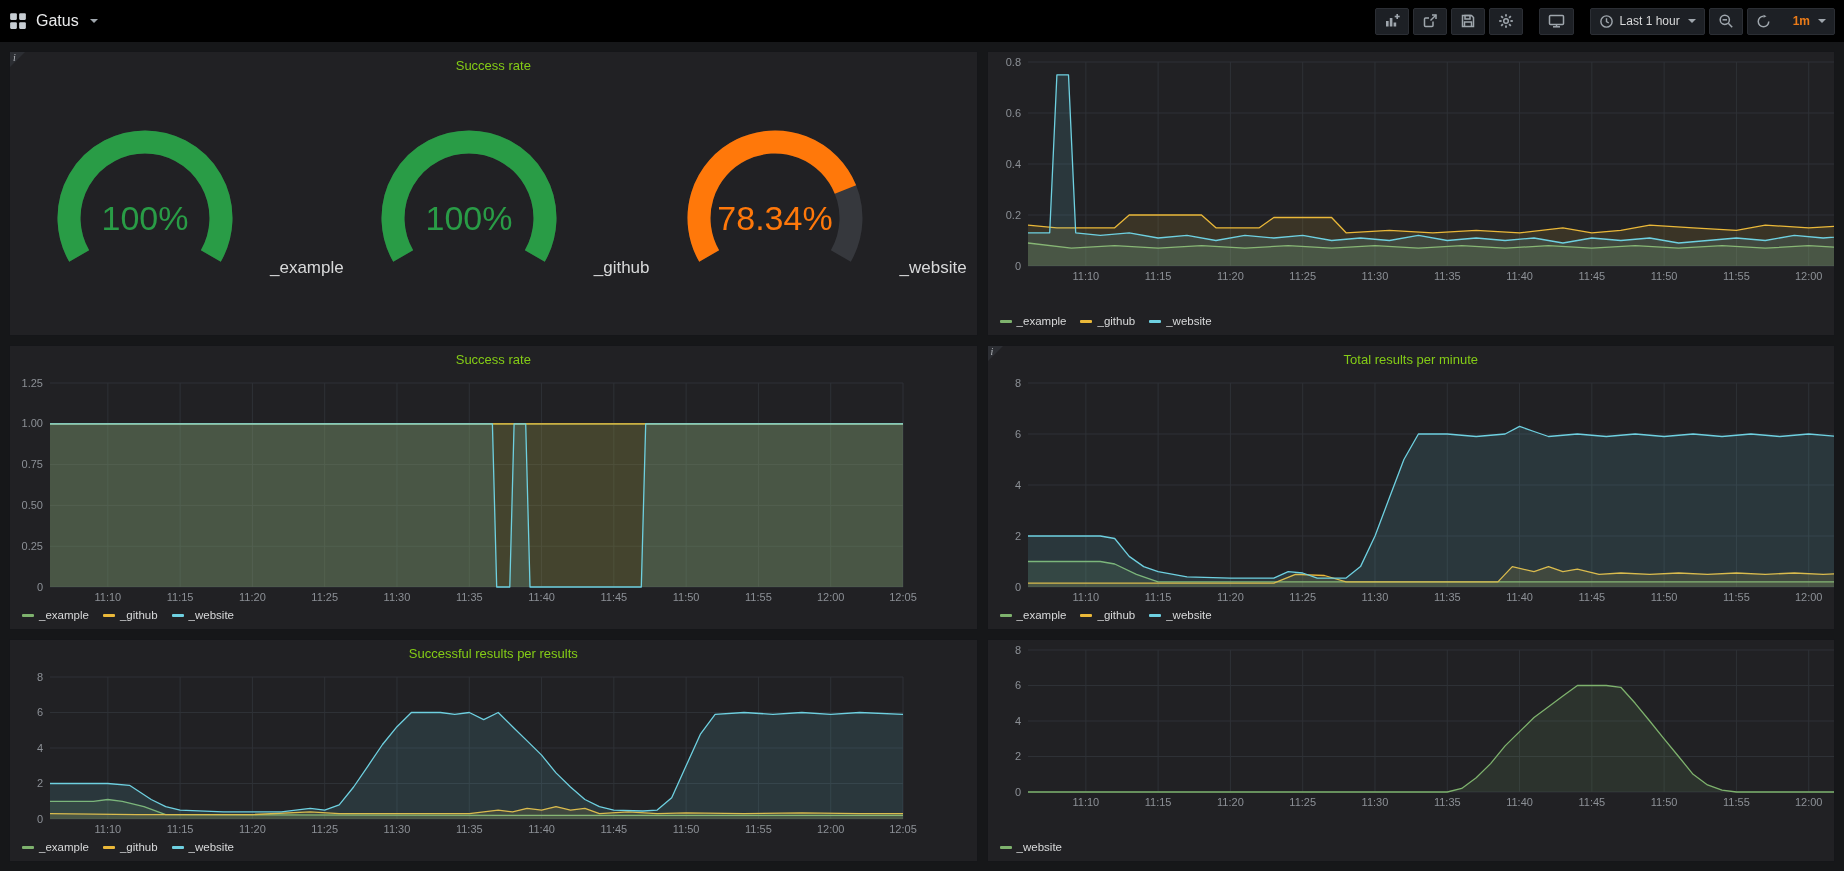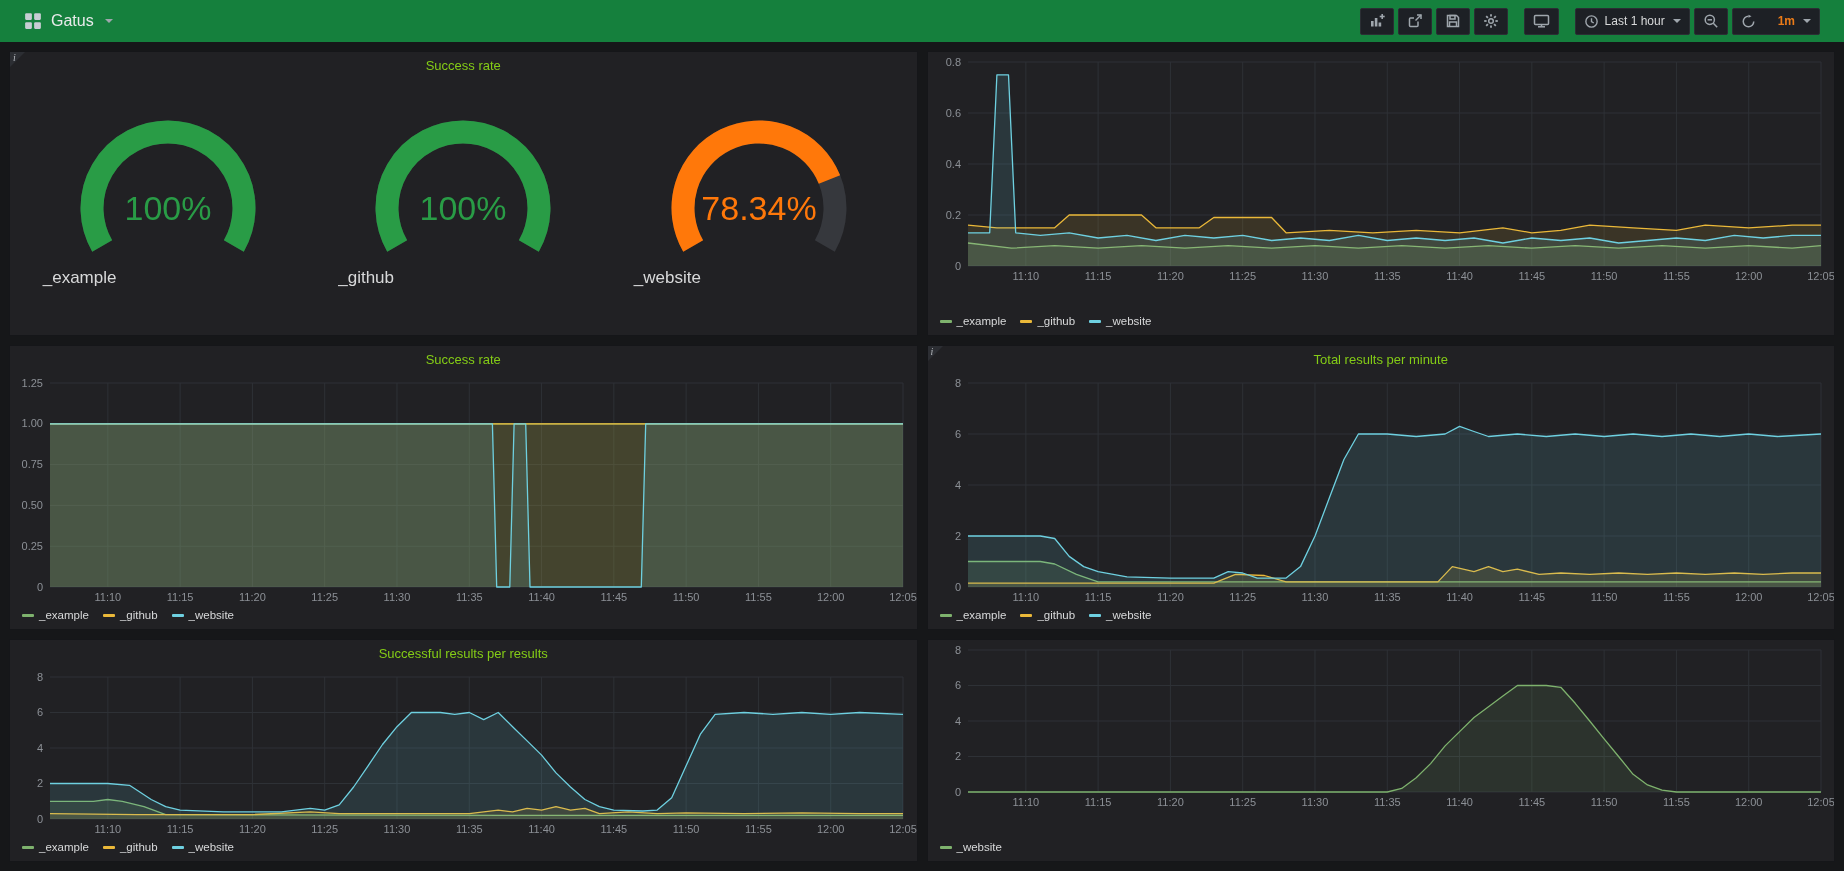--- a/index.html
+++ b/index.html
@@ -4,22 +4,22 @@
 <style>
   * { box-sizing: border-box; }
   html,body { margin:0; padding:0; }
   body {
     width:1844px; height:871px; overflow:hidden;
     background:#161719; color:#d8d9da;
     font-family:"Liberation Sans", sans-serif;
   }
   
   .navbar {
-    height:42px; background:#15803d; display:flex; align-items:center;
-    justify-content:space-between; padding:0 24px;
+    height:42px; background:#000000; display:flex; align-items:center;
+    justify-content:space-between; padding:0 9px;
   }
   .nav-left { display:flex; align-items:center; gap:9px; }
   .logo-btn { display:flex; align-items:center; cursor:pointer; }
   .nav-title { font-size:16px; color:#e9eaeb; font-weight:400; }
   .caret { width:0; height:0; border-left:4px solid transparent; border-right:4px solid transparent;
     border-top:4px solid #9fa6ad; display:inline-block; margin-left:2px; }
   .nav-right { display:flex; align-items:center; gap:4px; }
   .nav-btn {
     height:27px; min-width:30px; display:flex; align-items:center; justify-content:center;
     gap:6px; background:#1d2025; border:1px solid #2b2e34; border-radius:2px;
@@ -39,21 +39,21 @@
     display:flex; flex-direction:column; min-height:0;
   }
   .panel-header { height:27px; flex:0 0 27px; display:flex; align-items:center; justify-content:center; cursor:pointer; }
   .panel-title { font-size:13px; font-weight:500; color:#84cc16; margin:17px; }
   .info-corner { position:absolute; top:0; left:0; width:0; height:0;
     border-top:15px solid #2c2e33; border-right:15px solid transparent; overflow:visible; cursor:pointer; }
   .info-corner i { position:absolute; top:-15px; left:3px; font-size:10px; color:#b5b8bd;
     font-family:"Liberation Serif", serif; font-style:italic; }
   
   .gauges { flex:1; display:flex; align-items:center; justify-content:space-around; padding:0 10px 8px; }
-  .gauge { display:flex; flex-direction:column; align-items:flex-start; }
+  .gauge { display:flex; flex-direction:row; align-items:flex-end; }
   .gauge-svg { display:block; }
   .gauge-label { font-size:17px; color:#d8d9da; margin-top:0; }
   .gauge-text { font-size:34px; font-weight:500; text-anchor:middle; font-family:"Liberation Sans", sans-serif; }
   
   .chart { flex:1 1 auto; min-height:0; position:relative; overflow:hidden; cursor:crosshair; }
   .chart svg { position:absolute; top:0; left:0; }
   .grid { stroke:#2e3136; stroke-width:1; }
   .tick { fill:#8c9096; font-size:11px; font-family:"Liberation Sans", sans-serif; }
   .legend { flex:0 0 22px; display:flex; align-items:center; gap:14px; padding:0 10px 6px 12px; }
   .legend-item { display:flex; align-items:center; gap:5px; font-size:11.5px; color:#d8d9da; cursor:pointer; }

